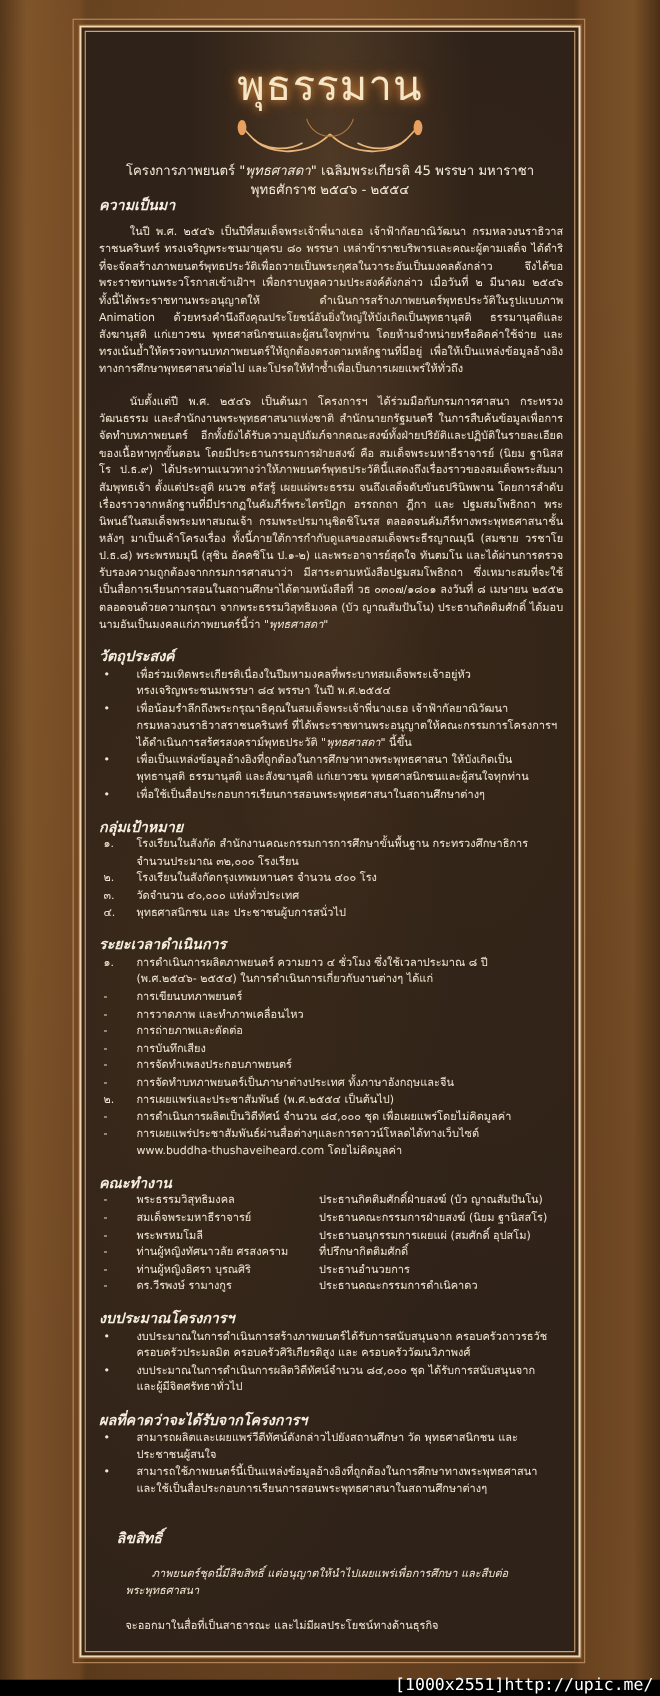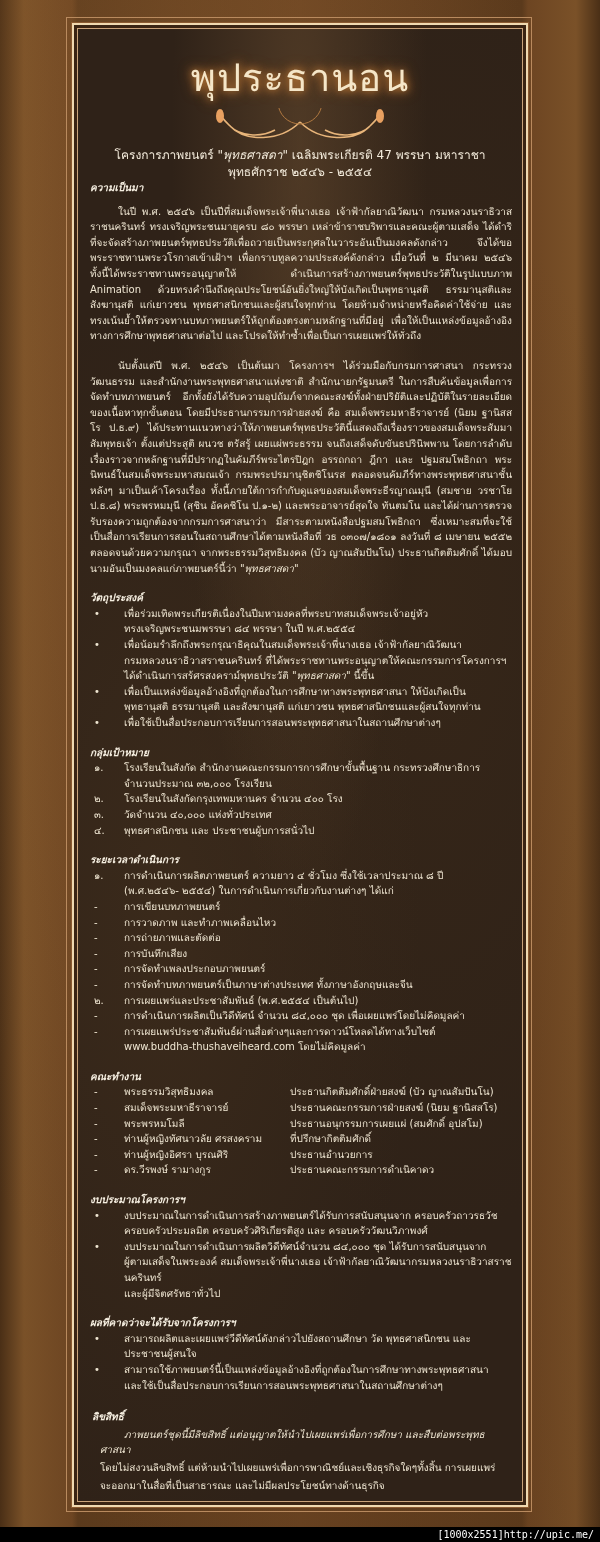--- a/index.html
+++ b/index.html
@@ -43,65 +43,65 @@
   .logo-orn { display:block; margin:0 auto; }
   .header {
     position:absolute; left:0; right:0; top:122px; text-align:center;
     font-size:12px; line-height:17px; color:#f4ecdc;
   }
   .content {
     position:absolute; left:16px; right:14px; top:155px;
     font-size:10px; line-height:15.6px; color:#efe6d2;
   }
   .sec-title {
-    font-weight:bold; font-style:italic; font-size:10px; margin:0; color:#f5eee0;
+    font-weight:bold; font-style:italic; font-size:13px; margin:0; color:#f5eee0;
   }
   .para { margin:0; text-indent:28px; text-align:justify; }
   .gap { height:14px; }
   .gap-s { height:8px; }
   .list { margin:0; padding:0; list-style:none; }
   .list li { position:relative; padding-left:34px; }
   .list .mk { position:absolute; left:4px; top:0; }
   .list .sub { display:block; }
   .team li { display:flex; }
   .team .name { width:166px; }
   .url { font-weight:normal; }
   .it { font-style:italic; }
-  .rights p { margin:2px; padding-left:8px; }
+  .rights p { margin:16px; padding-left:8px; }
   .rights .first { text-indent:24px;font-style:italic; }
   .footer {
     position:absolute; right:6px; bottom:2px; color:#fff;
-    font-family:"DejaVu Sans Mono", monospace; font-size:10px;
+    font-family:"DejaVu Sans Mono", monospace; font-size:15px;
   }
 </style>
 </head>
 <body>
 
 <div class="outer">
   <div class="frame-line"></div>
   <div class="panel">
 
     <div class="logo">
-      <span class="logo-text">พุประธานอน</span>
+      <span class="logo-text">พุธรรมาน</span>
       <svg class="logo-orn" width="200" height="40" viewBox="0 0 200 40">
         <g fill="none" stroke="#e8b57a" stroke-width="1.6">
           <path d="M100 14 C80 34, 45 34, 30 18 C40 28, 60 30, 75 22"></path>
           <path d="M100 14 C120 34, 155 34, 170 18 C160 28, 140 30, 125 22"></path>
           <path d="M30 18 C22 10, 18 6, 22 2"></path>
           <path d="M170 18 C178 10, 182 6, 178 2"></path>
           <circle cx="100" cy="-6" r="22" stroke="#b07840" stroke-width="1"></circle>
         </g>
         <ellipse cx="20" cy="8" rx="4" ry="7" fill="#e8a060"></ellipse>
         <ellipse cx="180" cy="8" rx="4" ry="7" fill="#e8a060"></ellipse>
       </svg>
     </div>
 
     <div class="header">
       <div>
-        <span>โครงการภาพยนตร์ </span><span class="it">"พุทธศาสดา"</span><span> เฉลิมพระเกียรติ 47 พรรษา มหาราชา</span>
+        <span>โครงการภาพยนตร์ </span><span class="it">"พุทธศาสดา"</span><span> เฉลิมพระเกียรติ 45 พรรษา มหาราชา</span>
       </div>
       <div>พุทธศักราช ๒๕๔๖ - ๒๕๕๔</div>
     </div>
 
     <div class="content">
 
       <section>
         <p class="sec-title">ความเป็นมา</p>
         <div class="gap-s"></div>
         <p class="para">ในปี พ.ศ. ๒๕๔๖ เป็นปีที่สมเด็จพระเจ้าพี่นางเธอ เจ้าฟ้ากัลยาณิวัฒนา กรมหลวงนราธิวาสราชนครินทร์ ทรงเจริญพระชนมายุครบ ๘๐ พรรษา เหล่าข้าราชบริพารและคณะผู้ตามเสด็จ ได้ดำริที่จะจัดสร้างภาพยนตร์พุทธประวัติเพื่อถวายเป็นพระกุศลในวาระอันเป็นมงคลดังกล่าว จึงได้ขอพระราชทานพระวโรกาสเข้าเฝ้าฯ เพื่อกราบทูลความประสงค์ดังกล่าว เมื่อวันที่ ๒ มีนาคม ๒๕๔๖ ทั้งนี้ได้พระราชทานพระอนุญาตให้ ดำเนินการสร้างภาพยนตร์พุทธประวัติในรูปแบบภาพ Animation ด้วยทรงคำนึงถึงคุณประโยชน์อันยิ่งใหญ่ให้บังเกิดเป็นพุทธานุสติ ธรรมานุสติและสังฆานุสติ แก่เยาวชน พุทธศาสนิกชนและผู้สนใจทุกท่าน โดยห้ามจำหน่ายหรือคิดค่าใช้จ่าย และทรงเน้นย้ำให้ตรวจทานบทภาพยนตร์ให้ถูกต้องตรงตามหลักฐานที่มีอยู่ เพื่อให้เป็นแหล่งข้อมูลอ้างอิงทางการศึกษาพุทธศาสนาต่อไป และโปรดให้ทำซ้ำเพื่อเป็นการเผยแพร่ให้ทั่วถึง</p>
@@ -251,21 +251,20 @@
         <p class="sec-title">งบประมาณโครงการฯ</p>
         <ul class="list">
           <li>
               <span class="mk">•</span>
               <span class="sub">งบประมาณในการดำเนินการสร้างภาพยนตร์ได้รับการสนับสนุนจาก ครอบครัวถาวรธวัช</span>
               <span class="sub">ครอบครัวประมลมิต ครอบครัวศิริเกียรติสูง และ ครอบครัววัฒนวิภาพงศ์</span>
             </li>
           <li>
               <span class="mk">•</span>
               <span class="sub">งบประมาณในการดำเนินการผลิตวิดีทัศน์จำนวน ๘๔,๐๐๐ ชุด ได้รับการสนับสนุนจาก</span>
-              <span class="sub">ผู้ตามเสด็จในพระองค์ สมเด็จพระเจ้าพี่นางเธอ เจ้าฟ้ากัลยาณิวัฒนากรมหลวงนราธิวาสราชนครินทร์</span>
               <span class="sub">และผู้มีจิตศรัทธาทั่วไป</span>
             </li>
         </ul>
       </section>
 
       <div class="gap"></div>
       <section>
         <p class="sec-title">ผลที่คาดว่าจะได้รับจากโครงการฯ</p>
         <ul class="list">
           <li>
@@ -277,20 +276,19 @@
               <span class="sub">สามารถใช้ภาพยนตร์นี้เป็นแหล่งข้อมูลอ้างอิงที่ถูกต้องในการศึกษาทางพระพุทธศาสนา</span>
               <span class="sub">และใช้เป็นสื่อประกอบการเรียนการสอนพระพุทธศาสนาในสถานศึกษาต่างๆ</span>
             </li>
         </ul>
       </section>
 
       <div class="gap"></div>
       <section class="rights">
         <p class="sec-title" style="padding-left:0">ลิขสิทธิ์</p>
         <p class="first">ภาพยนตร์ชุดนี้มีลิขสิทธิ์ แต่อนุญาตให้นำไปเผยแพร่เพื่อการศึกษา และสืบต่อพระพุทธศาสนา</p>
-        <p>โดยไม่สงวนลิขสิทธิ์ แต่ห้ามนำไปเผยแพร่เพื่อการพาณิชย์และเชิงธุรกิจใดๆทั้งสิ้น การเผยแพร่</p>
         <p>จะออกมาในสื่อที่เป็นสาธารณะ และไม่มีผลประโยชน์ทางด้านธุรกิจ</p>
       </section>
     </div>
   </div>
 </div>
 
 <div class="footer">[1000x2551]http://upic.me/</div>
 
 </body></html>

